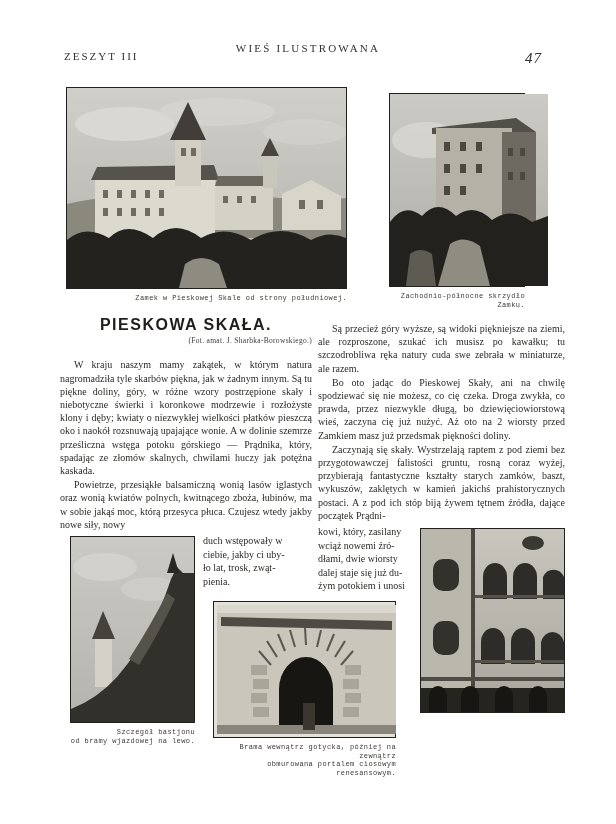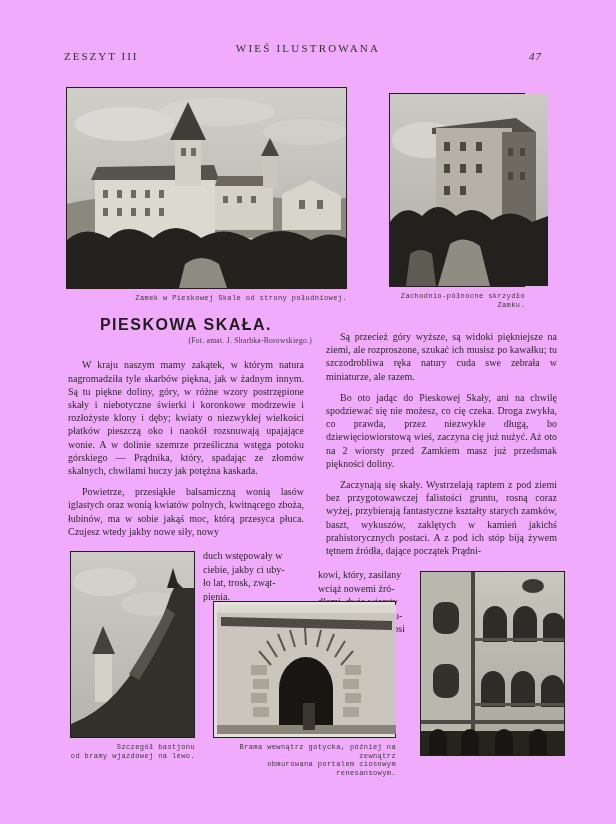--- a/index.html
+++ b/index.html
@@ -1,24 +1,24 @@
 <!DOCTYPE html>
 <html lang="pl"><head>
 <meta charset="utf-8">
 <style>
   html,body{margin:0;padding:0;background:#e7e6e2;}
   .page{
     position:relative;width:616px;height:824px;margin:0 auto;
-    background:#f0abfc;color:#2b2a27;overflow:hidden;
+    background:#ffffff;color:#2b2a27;overflow:hidden;
     font-family:"Liberation Serif", serif;
   }
   
   .hdr-left{position:absolute;top:50px;left:64px;font-size:11px;letter-spacing:2px;color:#33322f;}
   .hdr-center{position:absolute;top:42px;left:0;right:0;text-align:center;font-size:11px;letter-spacing:2.2px;color:#33322f;}
-  .hdr-right{position:absolute;top:50px;right:74px;font-size:11px;letter-spacing:1px;color:#33322f;font-style:italic;}
+  .hdr-right{position:absolute;top:50px;right:74px;font-size:15px;letter-spacing:1px;color:#33322f;font-style:italic;}
 
   
   figure{margin:0;padding:0;}
   .frame{border:1px solid #21201c;background:#c6c4bd;line-height:0;}
   .frame.padded{padding:3px;background:#e3e1d9;}
   svg{display:block;}
   figcaption{
     margin-top:5px;text-align:right;font-size:7px;line-height:8.6px;
     letter-spacing:.4px;color:#3c3b37;white-space:pre-line;font-family:Liberation Mono, monospace;
   }
@@ -29,21 +29,21 @@
 
   
   .col{position:absolute;font-size:10px;line-height:13.2px;text-align:justify;}
   .col-left{left:60px;top:318px;width:252px;}
   .col-right{left:318px;top:322px;width:247px;}
   .title{
     font-family:"Liberation Sans",sans-serif;font-weight:700;font-size:16px;
     letter-spacing:1.5px;text-align:center;margin:0 0 3px;color:#1f1e1b;white-space:nowrap;
   }
   .subtitle{text-align:right;font-size:7.5px;letter-spacing:.3px;margin:0 0 11px;color:#3c3b37;font-family:Liberation Serif, serif;}
-  p.body{margin:8px;text-indent:14px;}
+  p.body{margin:0;text-indent:14px;}
   p.body + p.body{margin-top:1px;}
   .wraptext{white-space:pre-line;font-size:10px;line-height:13.5px;text-align:left;padding-top:3px;}
   .float-fig-left{float:left;margin:5px 8px 2px 10px;}
   .float-fig-right{float:right;margin:6px 0 2px 6px;}
 </style>
 </head>
 <body>
 
 <div class="page">
 

